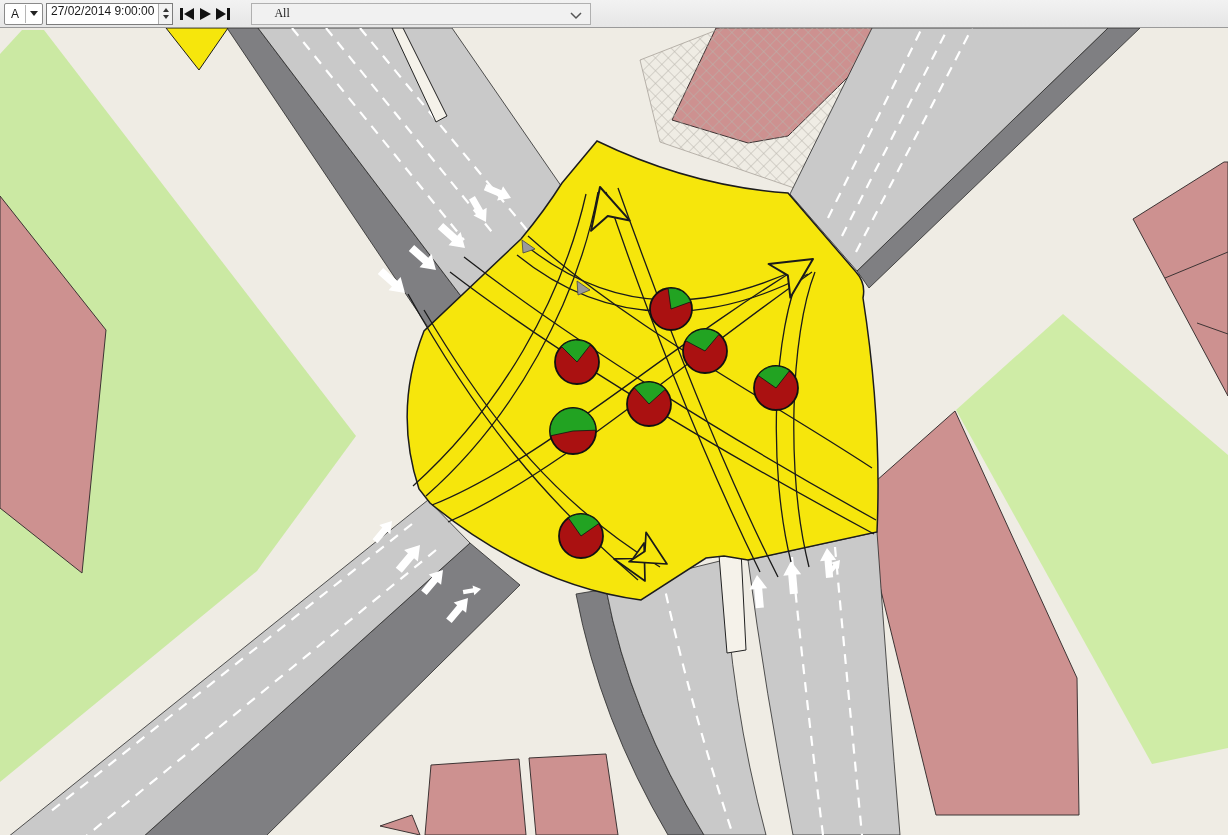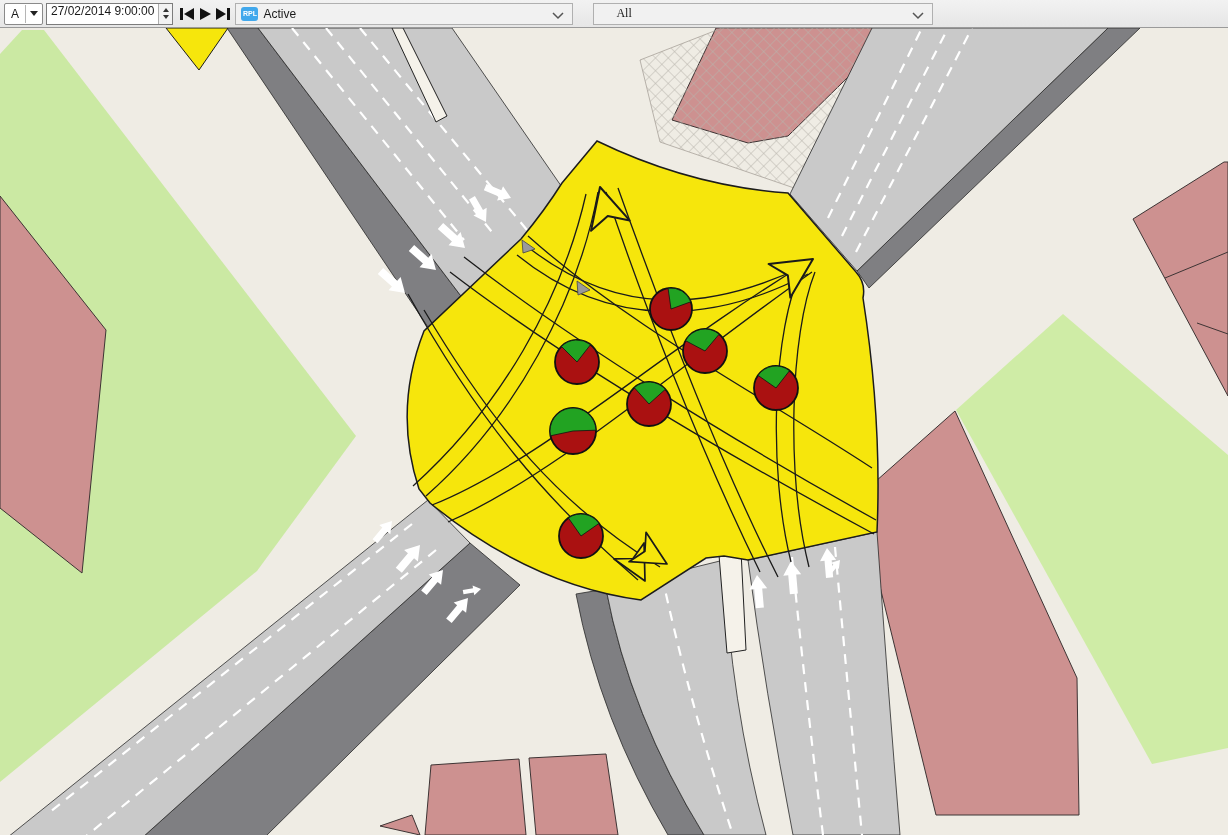--- a/index.html
+++ b/index.html
@@ -66,27 +66,20 @@
       </svg>
     </span>
     <span class="mbtn">
       <svg width="16" height="14">
         <polygon points="1,1 11,7 1,13" fill="#111"></polygon>
         <rect x="12" y="1" width="3" height="12" fill="#111"></rect>
       </svg>
     </span>
   </div>
 
-  <div class="combo combo1">
-    <span class="rpl">RPL</span>
-    <span class="lbl">Active</span>
-    <svg class="chev" width="12" height="8">
-      <polyline points="1,1 6,6 11,1" fill="none" stroke="#555" stroke-width="1.5"></polyline>
-    </svg>
-  </div>
 
 
   <div class="combo combo3">
     <span class="lbl">All</span>
     <svg class="chev" width="12" height="8">
       <polyline points="1,1 6,6 11,1" fill="none" stroke="#555" stroke-width="1.5"></polyline>
     </svg>
   </div>
 </div>
 

